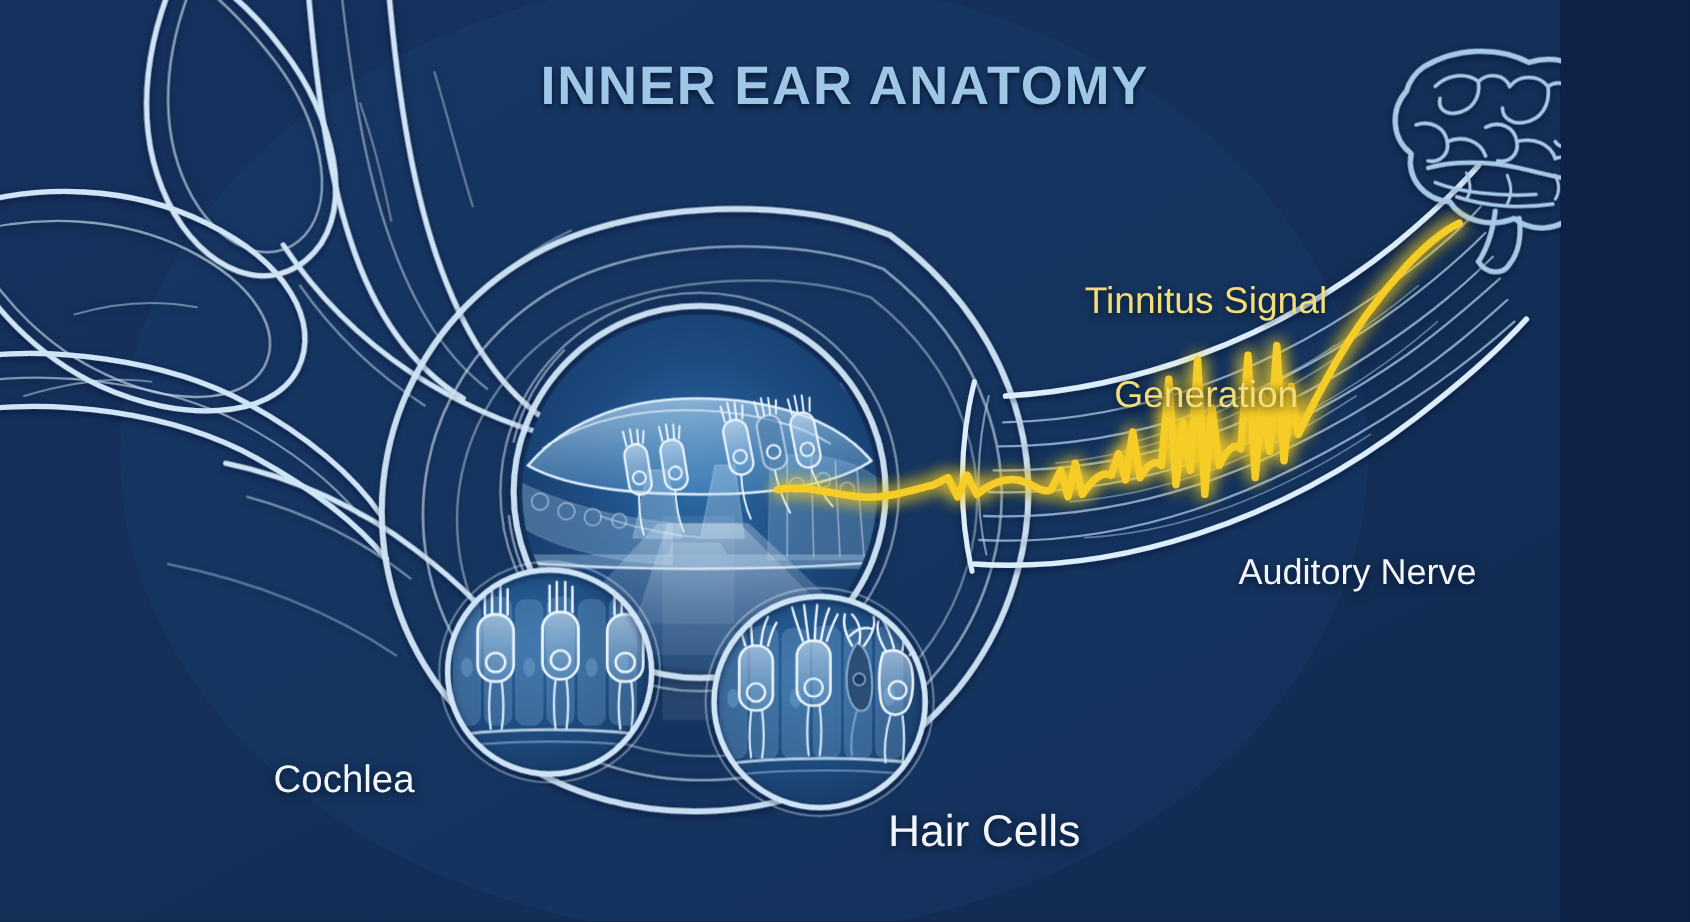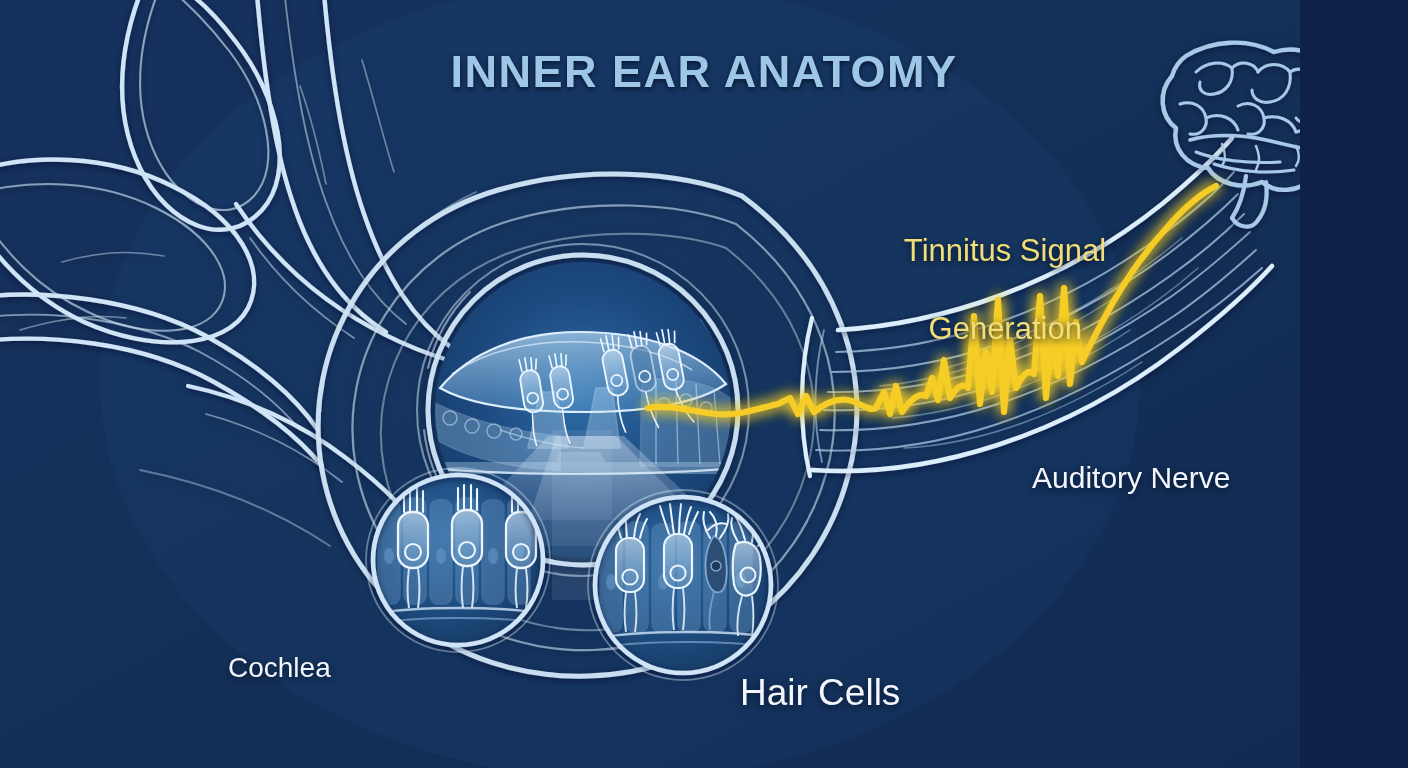--- a/index.html
+++ b/index.html
@@ -57,22 +57,22 @@
   }
   #lbl-nerve {
     left: 1032px;
     top: 461px;
     font-size: 30px;
     color: #f3f7fc;
     text-shadow: 0 2px 7px rgba(6,16,36,.85);
   }
   #lbl-cochlea {
     left: 228px;
-    top: 652px;
-    font-size: 28px;
+    top: 631px;
+    font-size: 32px;
     color: #f3f7fc;
     text-shadow: 0 2px 7px rgba(6,16,36,.85);
   }
   #lbl-hair {
     left: 740px;
     top: 672px;
     font-size: 37px;
     color: #f3f7fc;
     text-shadow: 0 2px 7px rgba(6,16,36,.85);
   }

